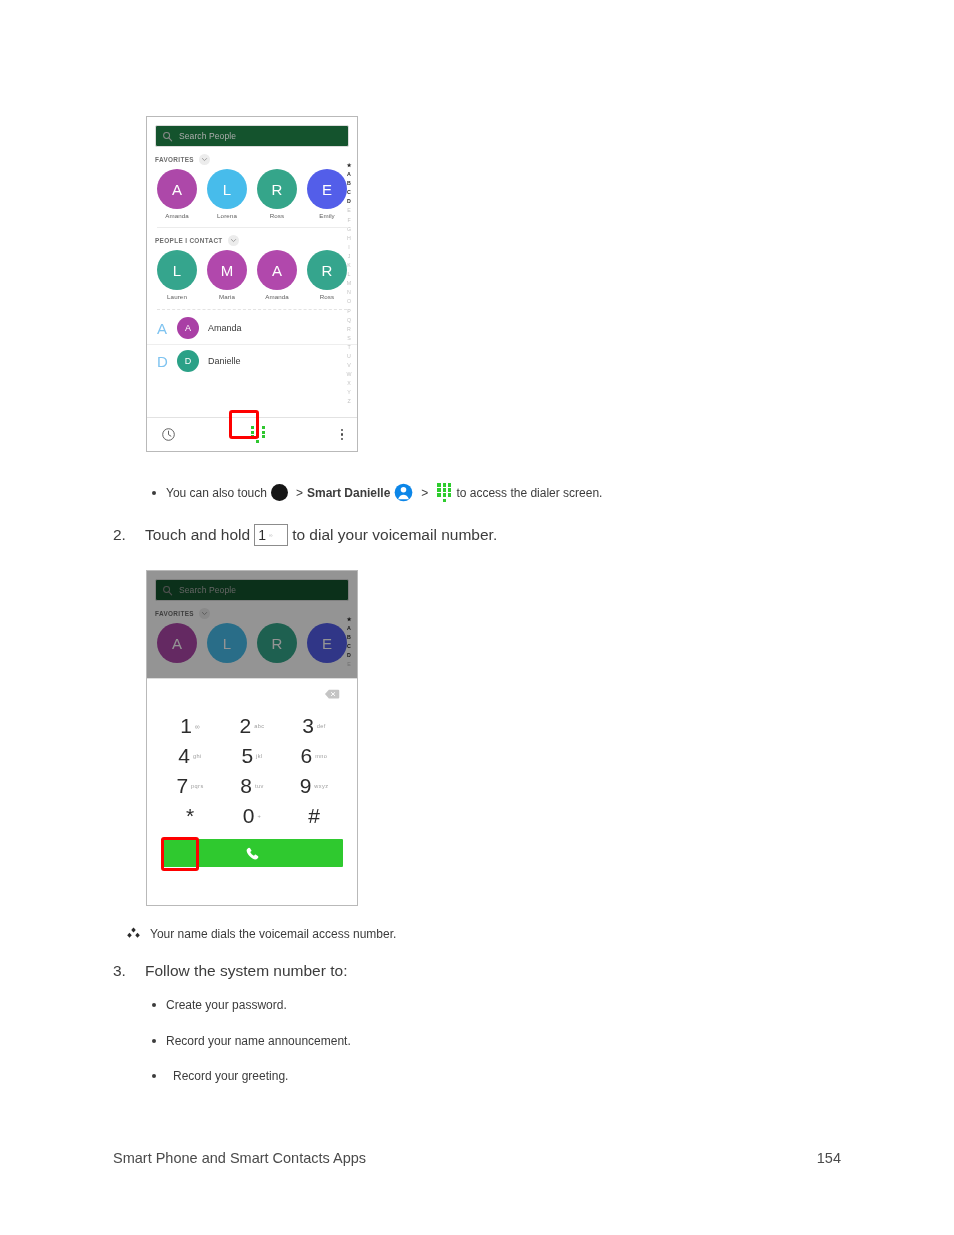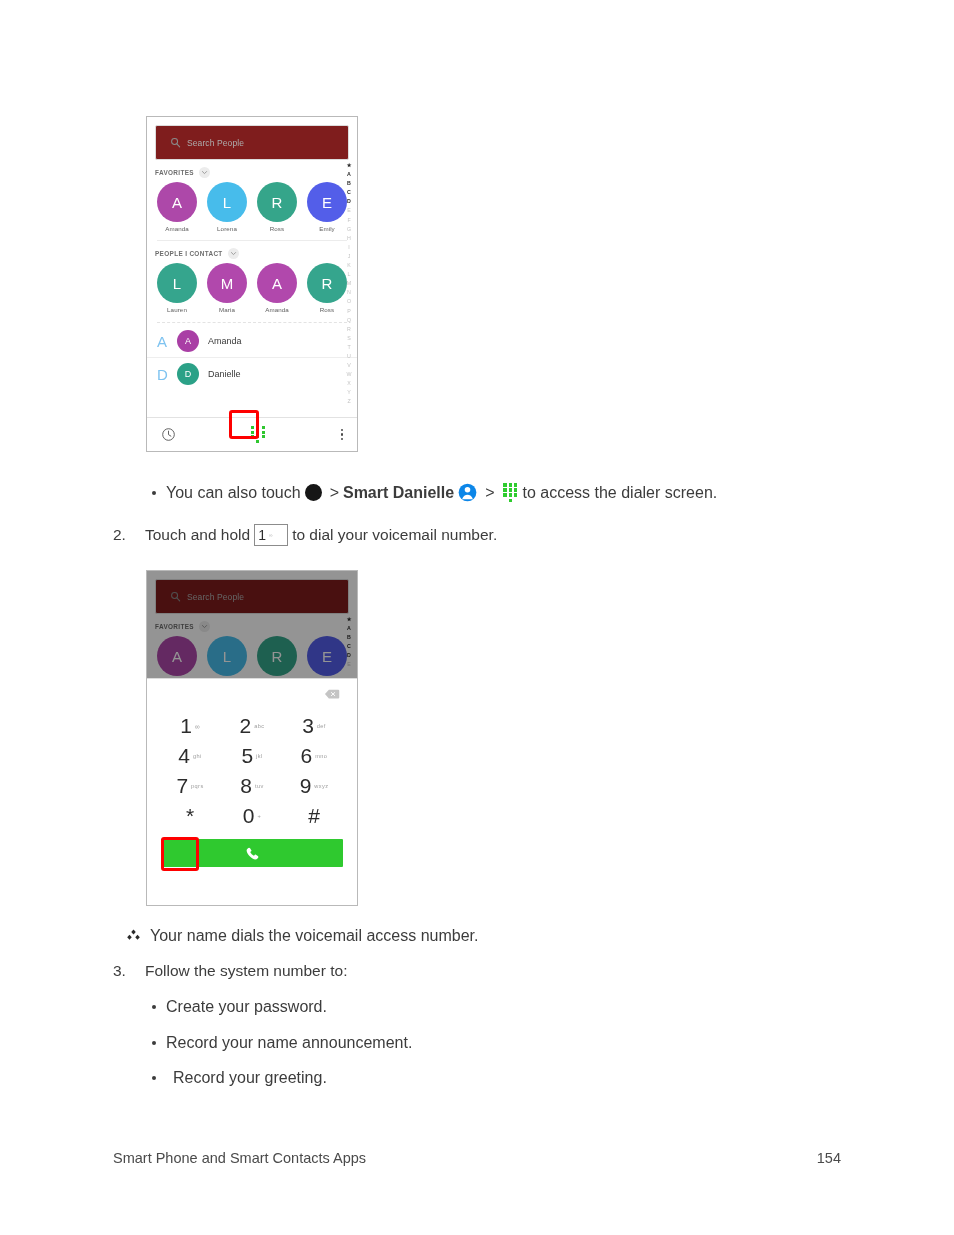--- a/index.html
+++ b/index.html
@@ -23,27 +23,27 @@
     border: 1px solid #b9b9b9;
     background: #ffffff;
     overflow: hidden;
   }
   #shot-contacts { left: 146px; top: 116px; width: 212px; height: 336px; }
   #shot-dialer  { left: 146px; top: 570px; width: 212px; height: 336px; }
 
   
   .search-bar {
     margin: 8px 8px 0 8px;
-    height: 35px;
+    height: 22px;
     border: 1px solid #dcdcdc;
     border-radius: 2px;
     display: flex;
     align-items: center;
-    padding: 0 14px;
-    background: #7f1d1d;
+    padding: 0 6px;
+    background: #14532d;
   }
   .search-icon { width: 11px; height: 11px; margin-right: 6px; flex: 0 0 auto; }
   .search-placeholder {
     font-size: 8.5px;
     color: #aeaeae;
     letter-spacing: .1px;
   }
 
   
   .sec-head {
@@ -206,21 +206,21 @@
     background: #2fc92f;
     display: flex; align-items: center; justify-content: center;
     border-radius: 1px;
   }
   .call-btn svg { display: block; }
 
   
   .doc { position: absolute; left: 0; top: 0; width: 954px; }
   .bullet-line {
     position: absolute;
-    font-size: 16px;
+    font-size: 12px;
     color: #3c3c3c;
     white-space: nowrap;
     display: flex;
     align-items: center;
   }
   .bdot {
     width: 4px; height: 4px; border-radius: 50%;
     background: #3c3c3c; display: inline-block;
     margin-right: 10px; flex: 0 0 auto;
   }

